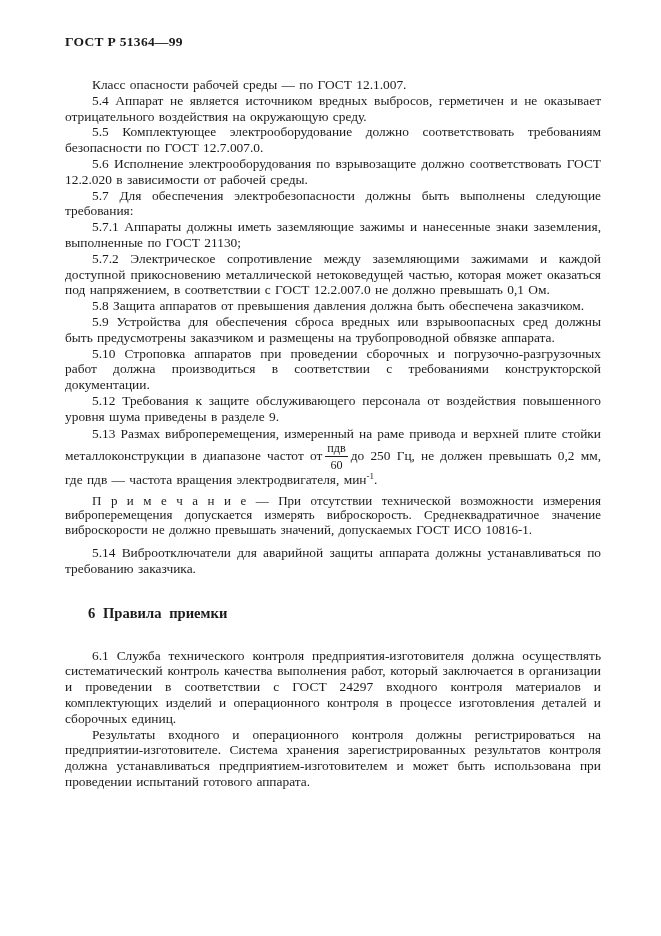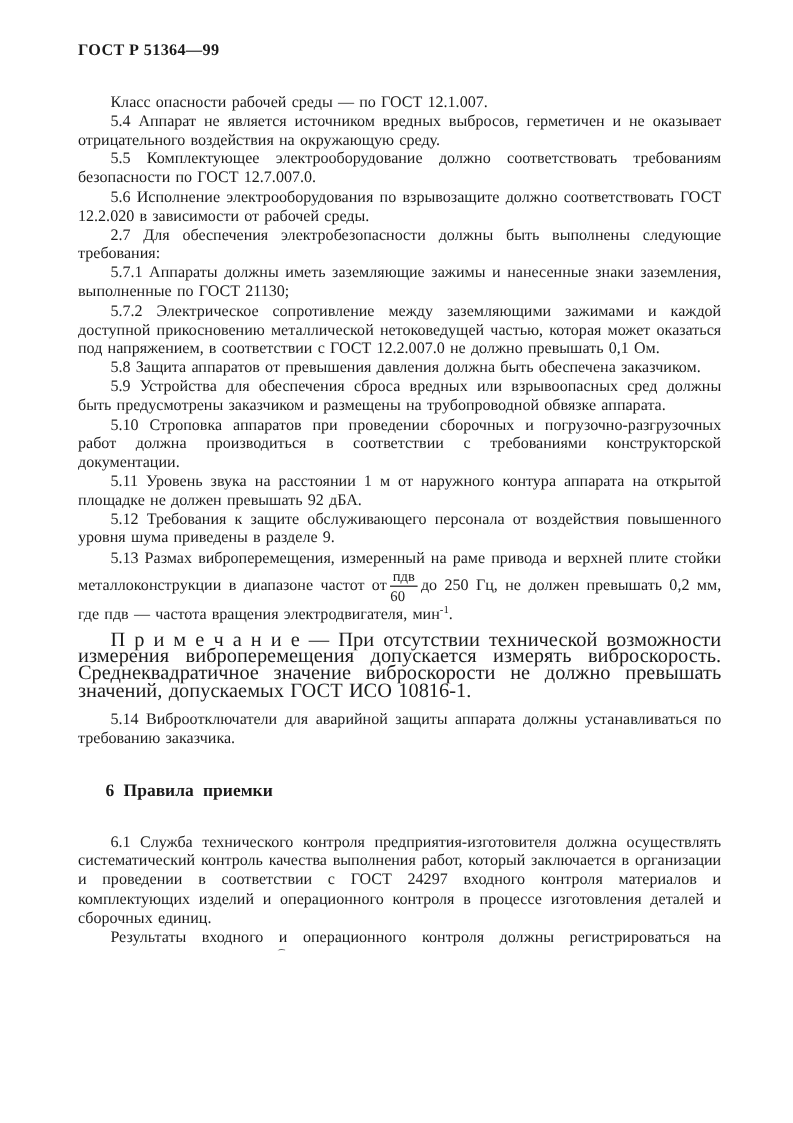--- a/index.html
+++ b/index.html
@@ -24,36 +24,37 @@
     margin: 0;
     font-size: 13.4px;
     line-height: 15.8px;
     text-align: justify;
     text-indent: 27px;
     word-spacing: 1px;
   }
   .formula-para { margin: 1px 0; }
   .note {
     margin: 6px 0 8px 0;
-    font-size: 17px;
+    font-size: 13px;
     line-height: 14.3px;
     text-align: justify;
     text-indent: 27px;
     word-spacing: 1px;
   }
   .section-heading {
     font-size: 14.6px;
     font-weight: bold;
     margin: 28px 0 26px 0;
     padding-left: 23px;
     word-spacing: 4px;
   }
   .frac {
     display: inline-block;
     vertical-align: middle;
+    text-align: center;
     font-size: 12.2px;
     line-height: 1.15;
     margin: 0 3px;
     text-indent: 0;
   }
   .frac-num { display: block; border-bottom: 1px solid #1b1b1b; padding: 0 2px 1px 2px; }
   .frac-den { display: block; padding-top: 1px; }
   sup { font-size: 9px; line-height: 0; }
   .page-number {
     position: absolute;
@@ -67,27 +68,26 @@
 
 <div class="page">
 
   <div class="doc-header">ГОСТ Р 51364—99</div>
 
   <div class="content">
     <p class="para">Класс опасности рабочей среды — по ГОСТ 12.1.007.</p>
     <p class="para">5.4 Аппарат не является источником вредных выбросов, герметичен и не оказывает отрицательного воздействия на окружающую среду.</p>
     <p class="para">5.5 Комплектующее электрооборудование должно соответствовать требованиям безопасности по ГОСТ 12.7.007.0.</p>
     <p class="para">5.6 Исполнение электрооборудования по взрывозащите должно соответствовать ГОСТ 12.2.020 в зависимости от рабочей среды.</p>
-    <p class="para">2.7 Для обеспечения электробезопасности должны быть выполнены следующие требования:</p>
+    <p class="para">5.7 Для обеспечения электробезопасности должны быть выполнены следующие требования:</p>
     <p class="para">5.7.1 Аппараты должны иметь заземляющие зажимы и нанесенные знаки заземления, выполненные по ГОСТ 21130;</p>
     <p class="para">5.7.2 Электрическое сопротивление между заземляющими зажимами и каждой доступной прикосновению металлической нетоковедущей частью, которая может оказаться под напряжением, в соответствии с ГОСТ 12.2.007.0 не должно превышать 0,1 Ом.</p>
     <p class="para">5.8 Защита аппаратов от превышения давления должна быть обеспечена заказчиком.</p>
     <p class="para">5.9 Устройства для обеспечения сброса вредных или взрывоопасных сред должны быть предусмотрены заказчиком и размещены на трубопроводной обвязке аппарата.</p>
     <p class="para">5.10 Строповка аппаратов при проведении сборочных и погрузочно-разгрузочных работ должна производиться в соответствии с требованиями конструкторской документации.</p>
-    <p class="para">5.11 Уровень звука на расстоянии 1 м от наружного контура аппарата на открытой площадке не должен превышать 92 дБА.</p>
     <p class="para">5.12 Требования к защите обслуживающего персонала от воздействия повышенного уровня шума приведены в разделе 9.</p>
 
     <p class="para formula-para"><span>5.13 Размах виброперемещения, измеренный на раме привода и верхней плите стойки металлоконструкции в диапазоне частот от</span><span class="frac"><span class="frac-num">пдв</span><span class="frac-den">60</span></span><span>до 250 Гц, не должен превышать 0,2 мм, где пдв — частота вращения электродвигателя, мин</span><sup>-1</sup><span>.</span></p>
 
     <p class="note"><span class="note-label">П р и м е ч а н и е — </span><span>При отсутствии технической возможности измерения виброперемещения допускается измерять виброскорость. Среднеквадратичное значение виброскорости не должно превышать значений, допускаемых ГОСТ ИСО 10816-1.</span></p>
 
     <p class="para">5.14 Виброотключатели для аварийной защиты аппарата должны устанавливаться по требованию заказчика.</p>
 
     <h2 class="section-heading">6 Правила приемки</h2>
 

